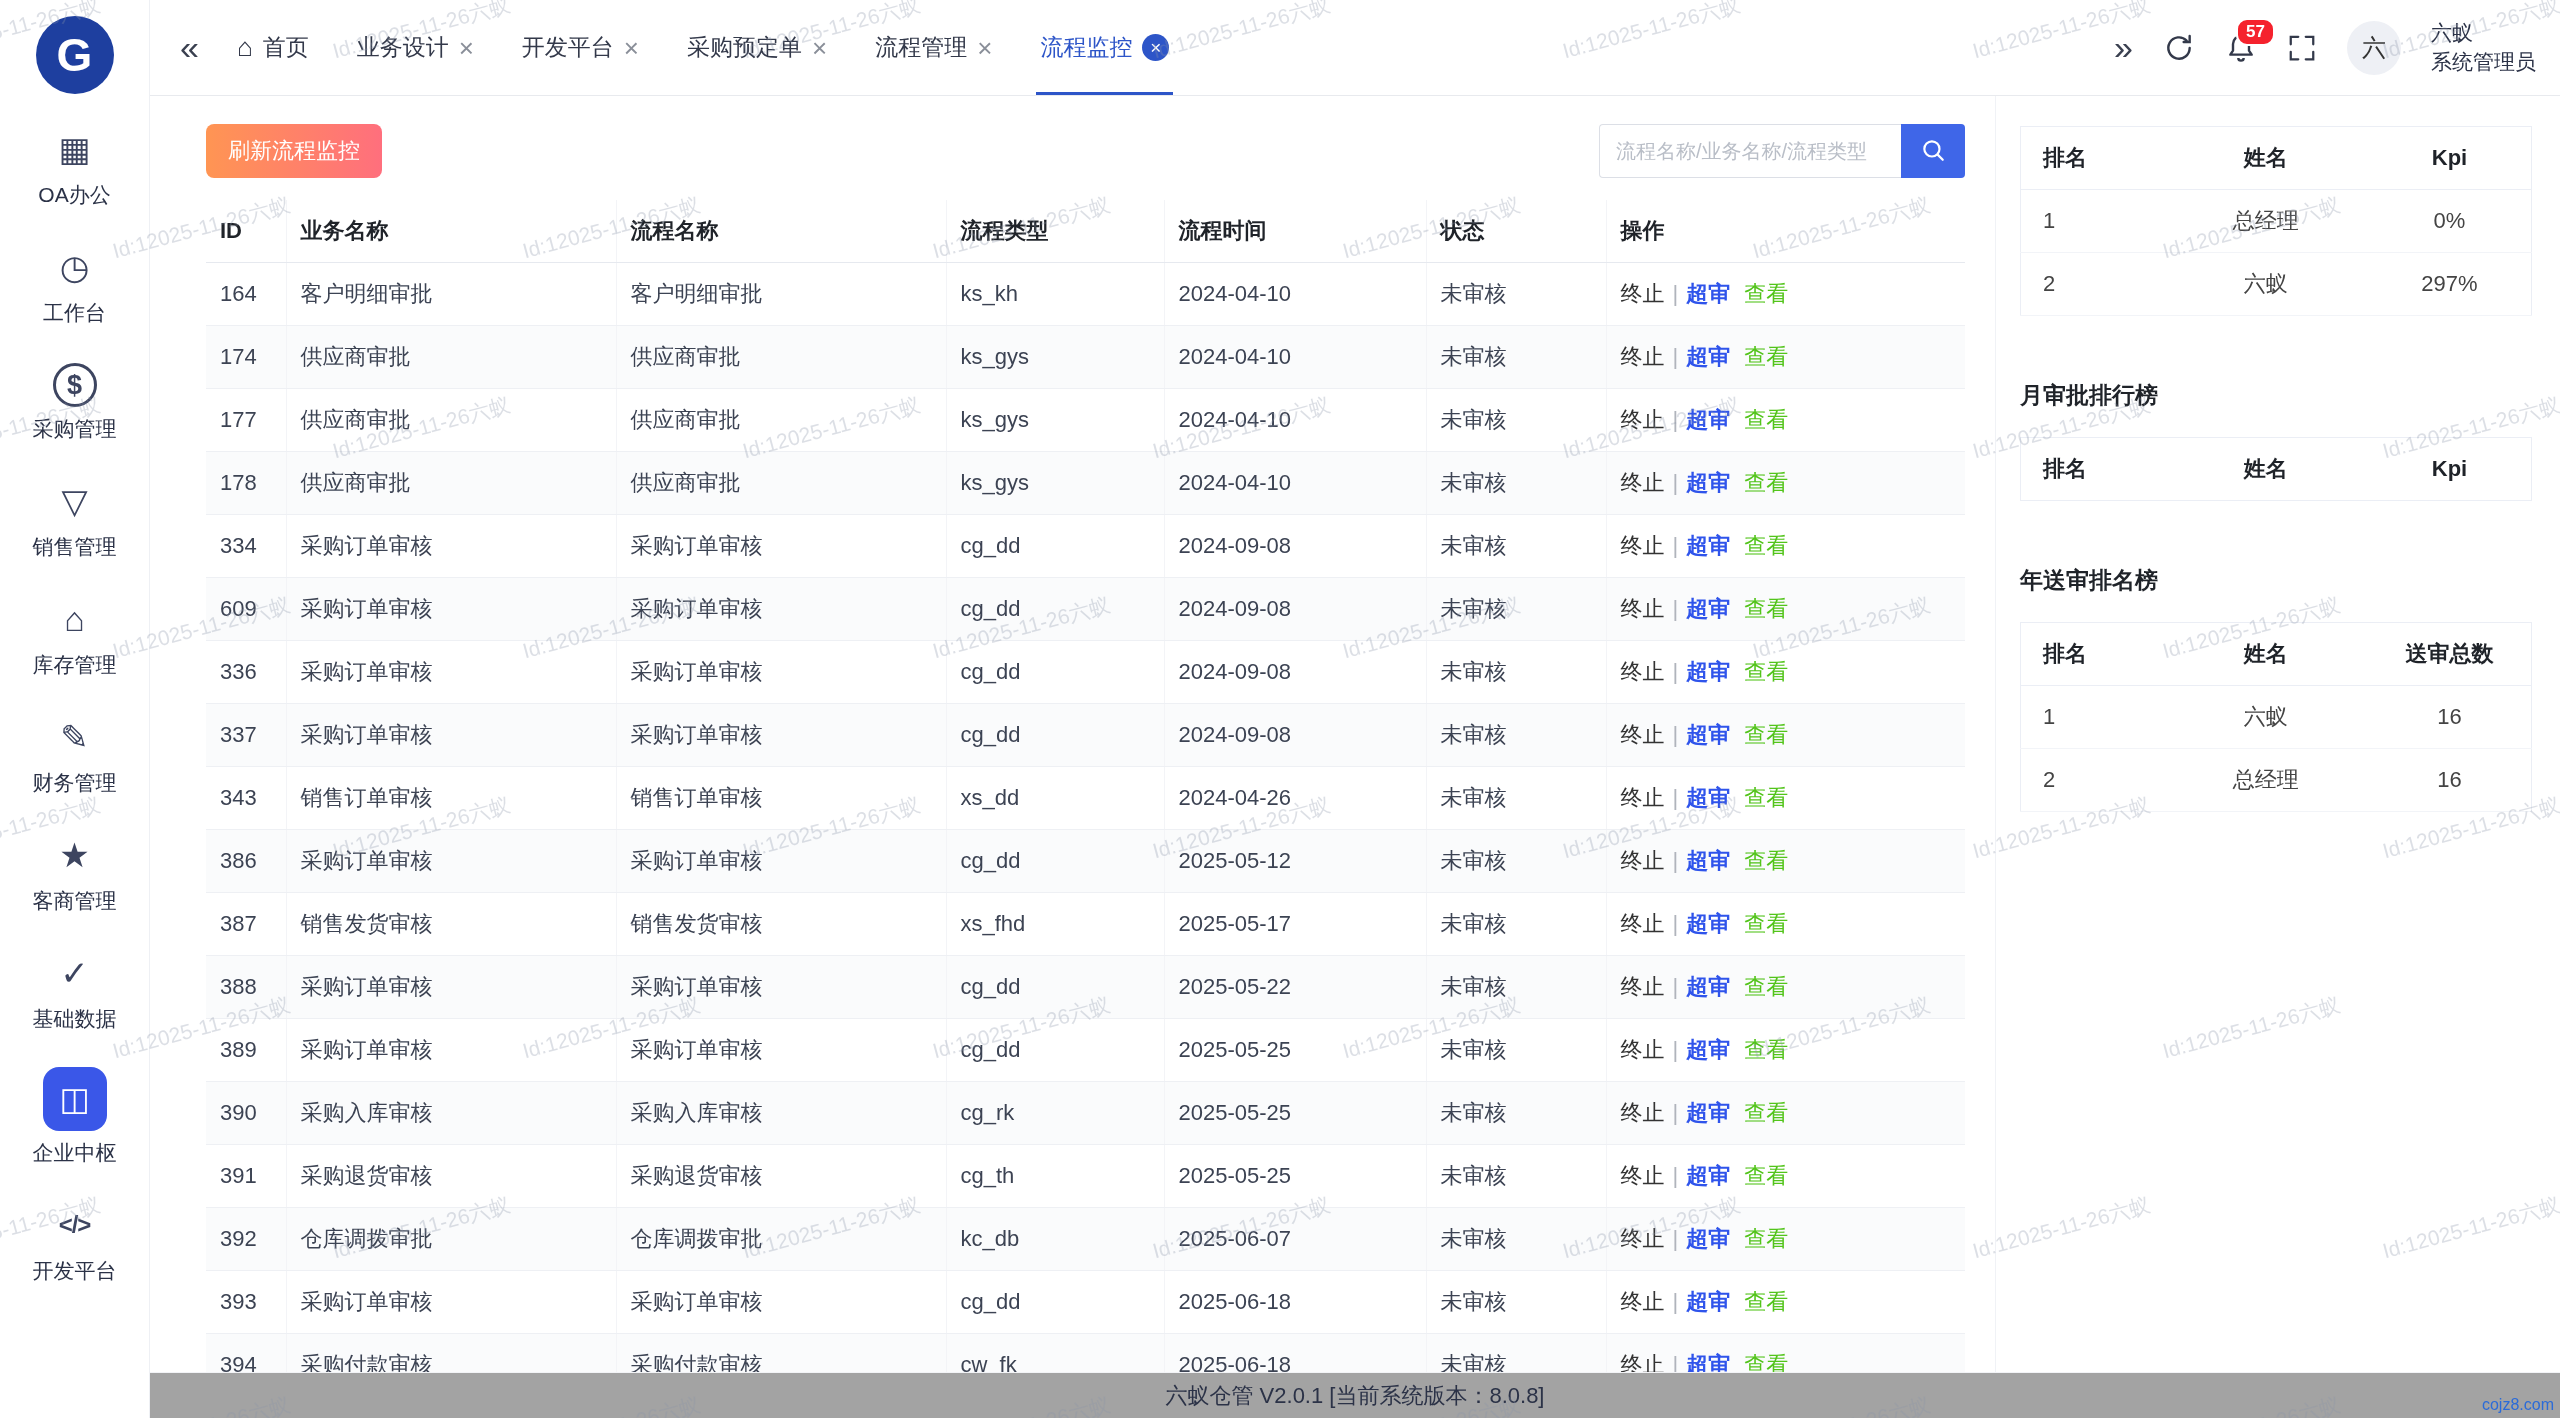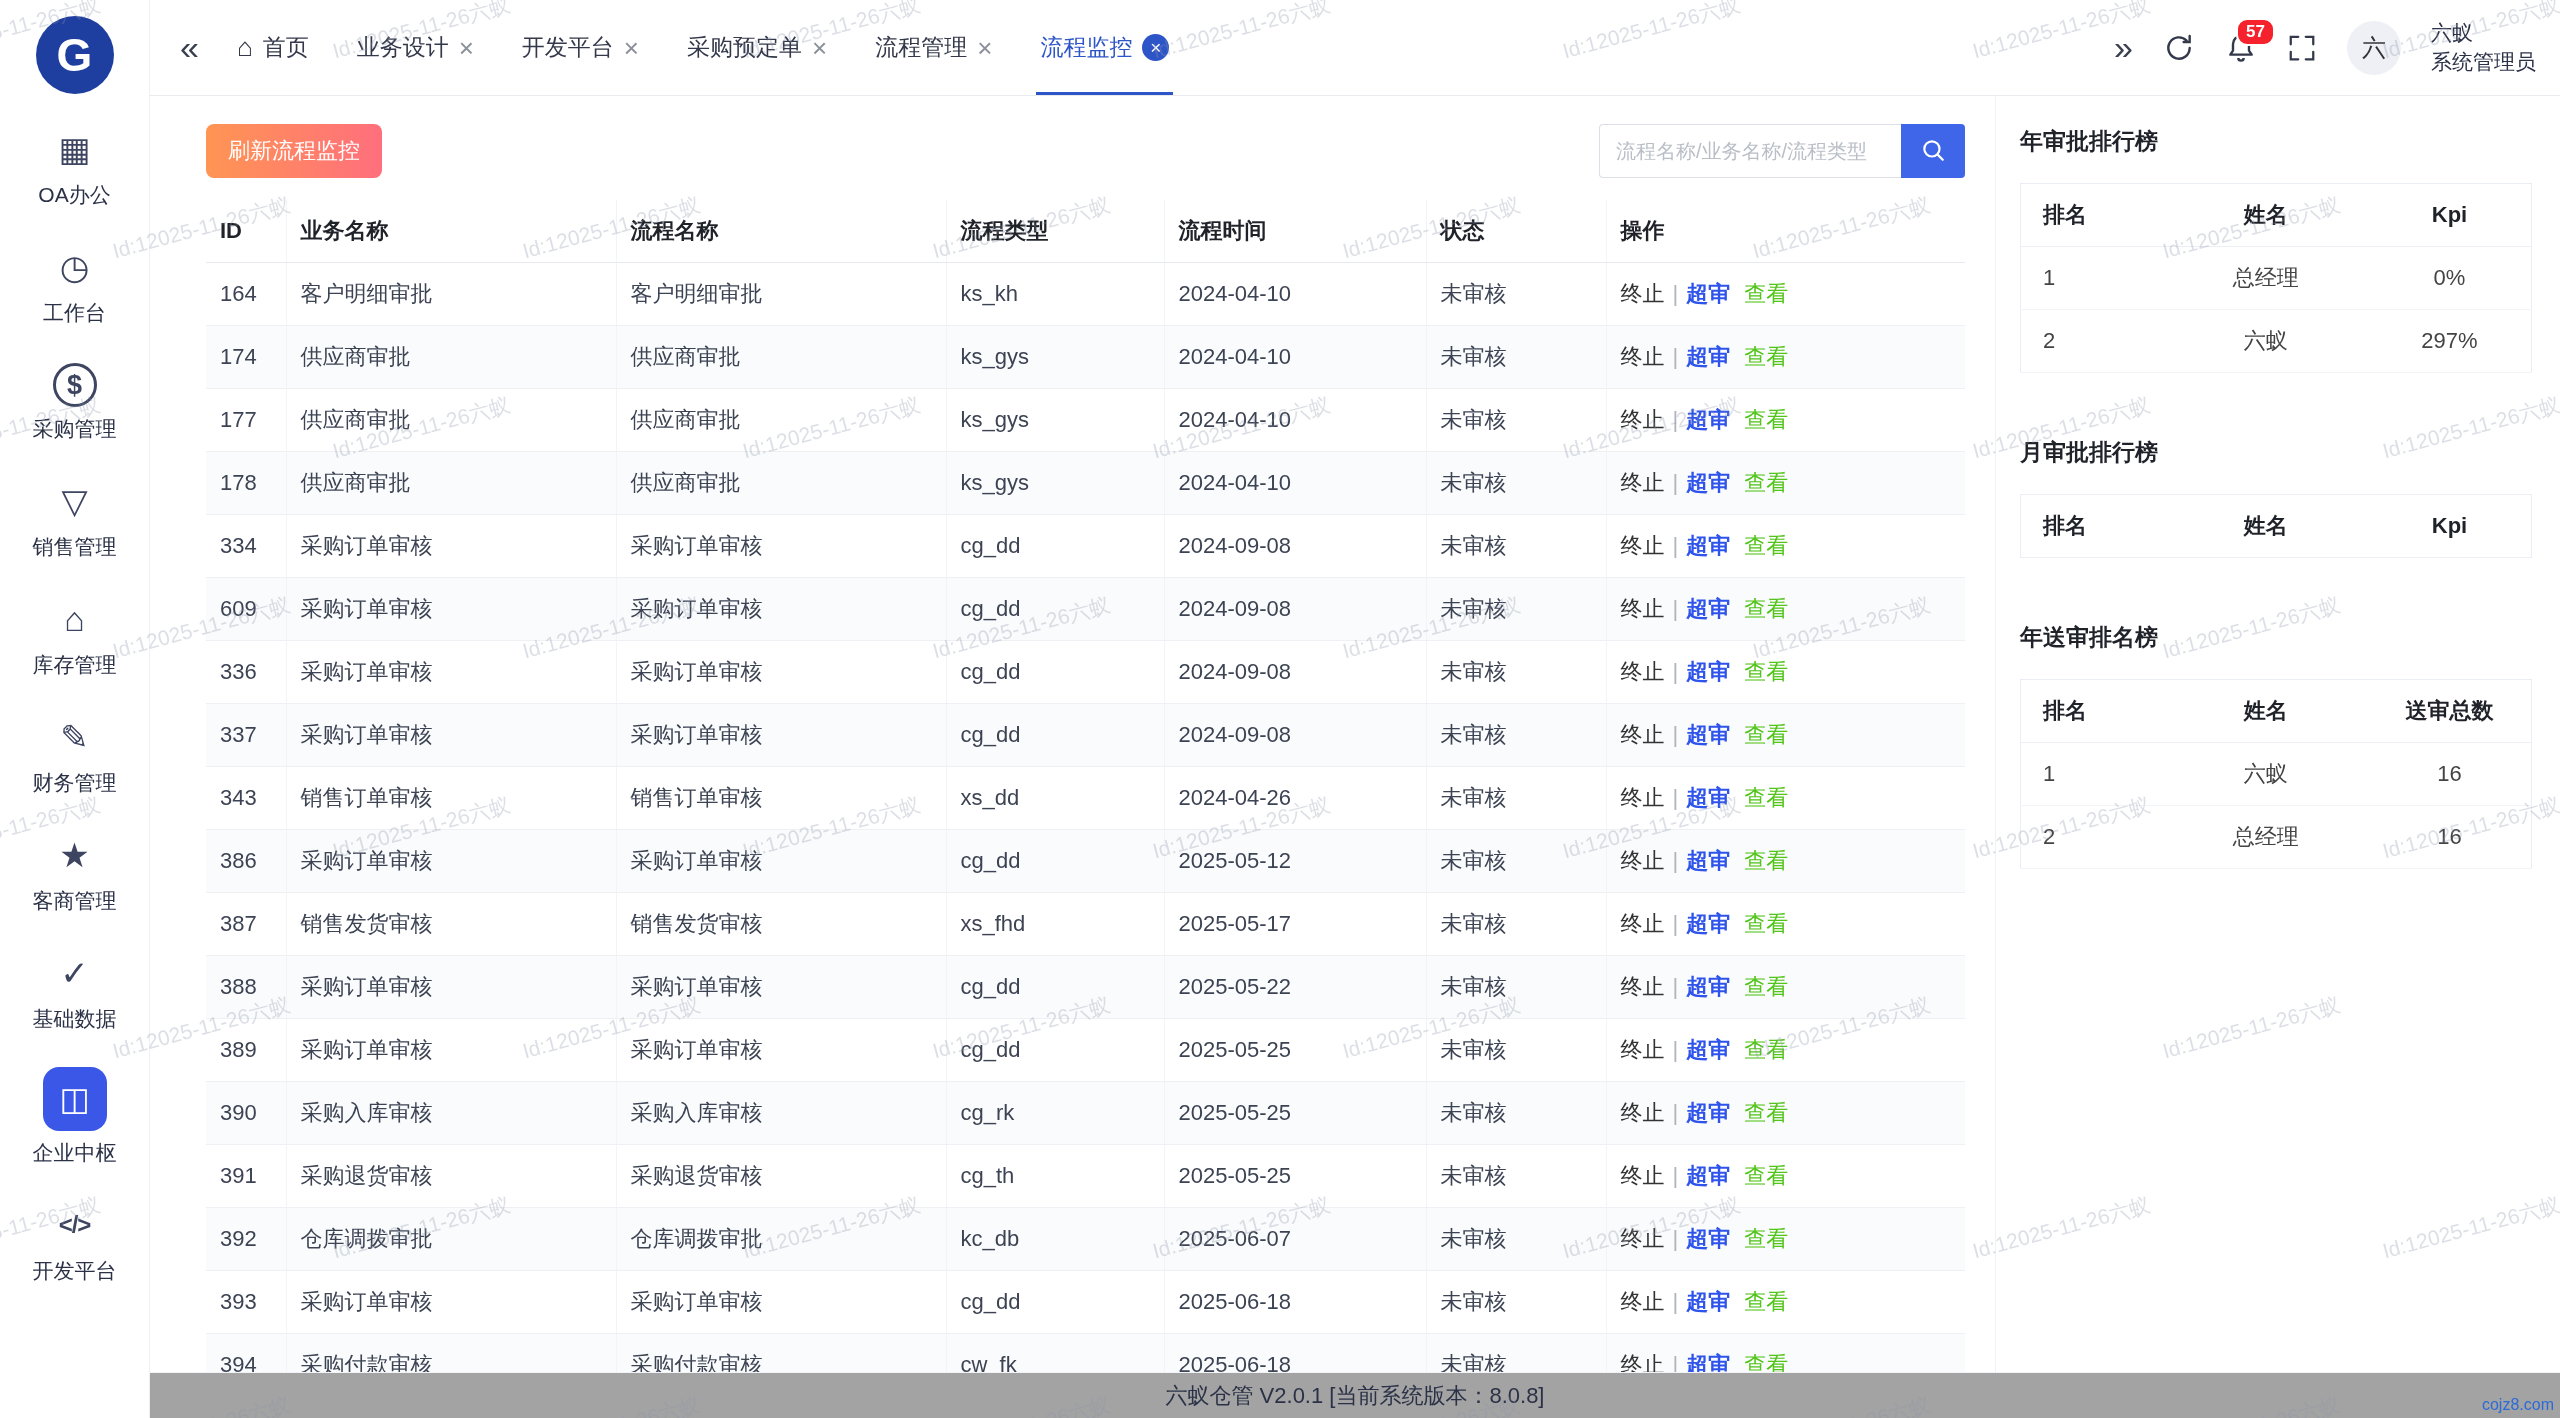--- a/index.html
+++ b/index.html
@@ -453,21 +453,20 @@
                 <span class="op-stop">终止</span><span class="op-divider">|</span><span class="op-super">超审</span><span class="op-view">查看</span>
               </td>
             </tr>
 
           </tbody>
       </table>
     </div>
 
     <div class="content-right">
       <div class="rank-section">
-        <div class="rank-title">年审批排行榜</div>
         <table class="rank-table">
           <thead>
             <tr>
               <th>排名</th>
               <th>姓名</th>
               <th>Kpi</th>
             </tr>
           </thead>
           <tbody>
 

